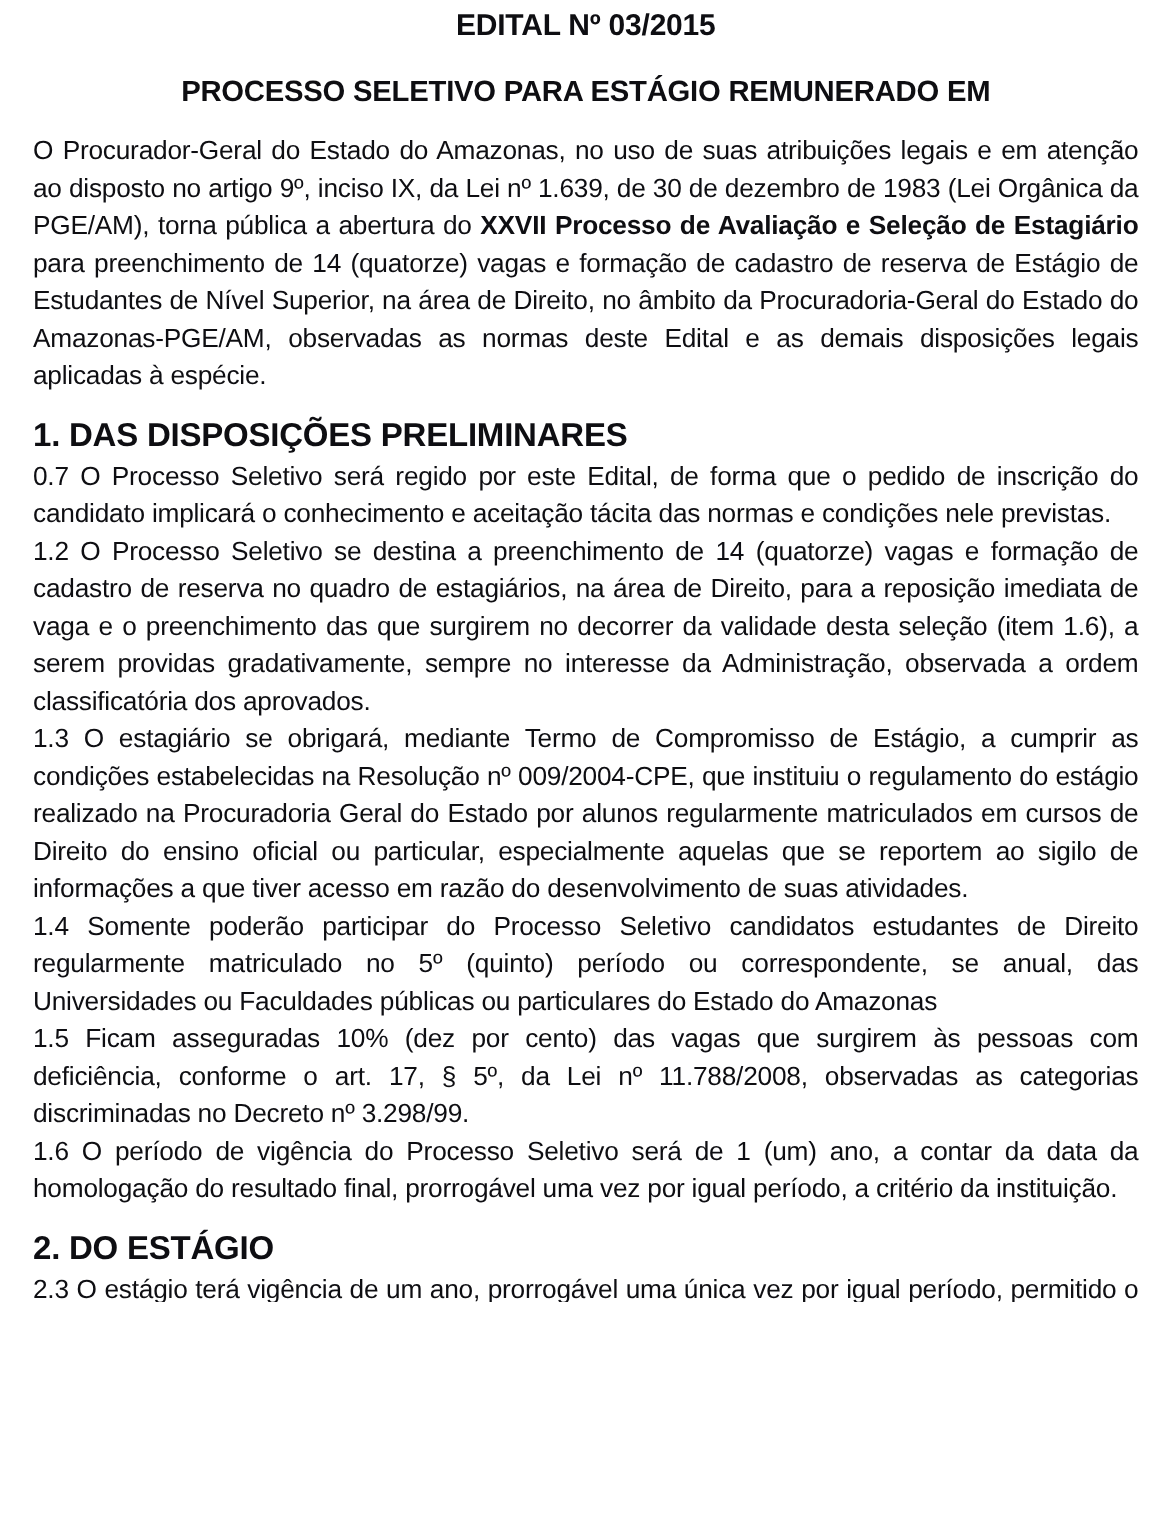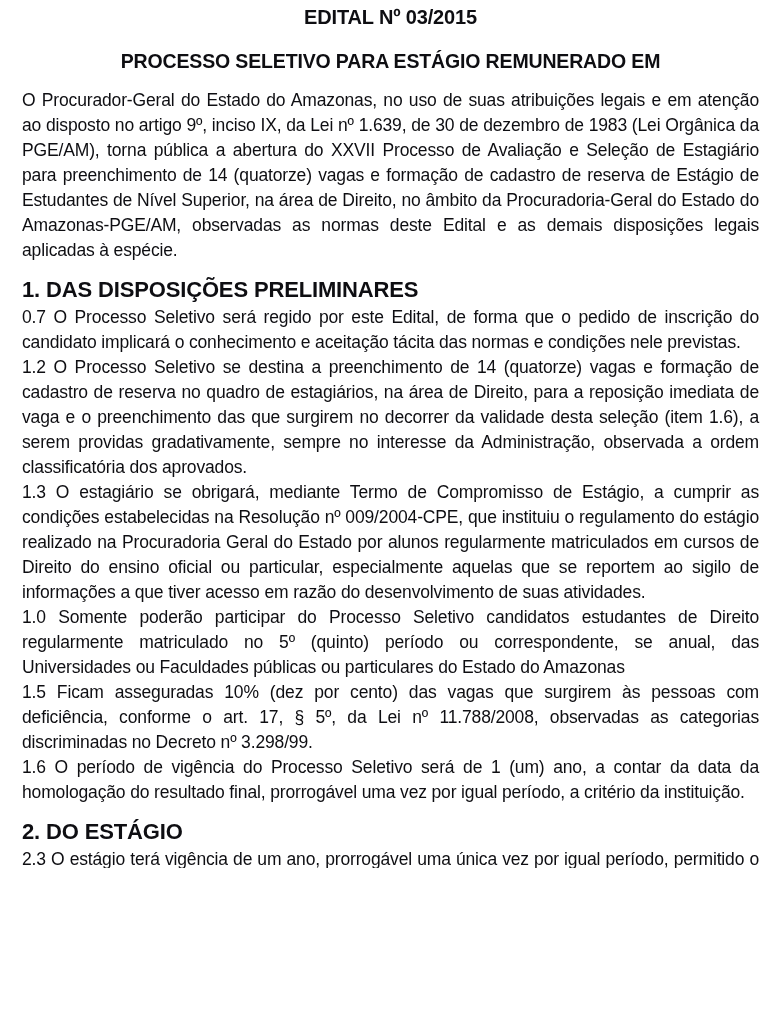--- a/index.html
+++ b/index.html
@@ -38,41 +38,41 @@
     text-justify: inter-word;
   }
   .para.intro { margin-bottom: 14px; }
   .section-heading {
     font-size: 22px;
     font-weight: bold;
     line-height: 25px;
     margin-top: 14px;
     margin-bottom: 3px;
   }
-  strong { font-weight: normal; }
+  strong { font-weight: bold; }
 </style>
 </head>
 <body>
 
 <div class="page">
 
   <h1 class="doc-title">EDITAL Nº 03/2015</h1>
 
   <h2 class="doc-subtitle">
     <span class="line">PROCESSO SELETIVO PARA ESTÁGIO REMUNERADO EM</span>
   </h2>
 
   <p class="para intro"><span>O Procurador-Geral do Estado do Amazonas, no uso de suas atribuições legais e em atenção ao disposto no artigo 9º, inciso IX, da Lei nº 1.639, de 30 de dezembro de 1983 (Lei Orgânica da PGE/AM), torna pública a abertura do </span><strong>XXVII Processo de Avaliação e Seleção de Estagiário</strong><span> para preenchimento de 14 (quatorze) vagas e formação de cadastro de reserva de Estágio de Estudantes de Nível Superior, na área de Direito, no âmbito da Procuradoria-Geral do Estado do Amazonas-PGE/AM, observadas as normas deste Edital e as demais disposições legais aplicadas à espécie.</span></p>
 
   <h3 class="section-heading">1. DAS DISPOSIÇÕES PRELIMINARES</h3>
 
   <p class="para">0.7 O Processo Seletivo será regido por este Edital, de forma que o pedido de inscrição do candidato implicará o conhecimento e aceitação tácita das normas e condições nele previstas.</p>
   <p class="para">1.2 O Processo Seletivo se destina a preenchimento de 14 (quatorze) vagas e formação de cadastro de reserva no quadro de estagiários, na área de Direito, para a reposição imediata de vaga e o preenchimento das que surgirem no decorrer da validade desta seleção (item 1.6), a serem providas gradativamente, sempre no interesse da Administração, observada a ordem classificatória dos aprovados.</p>
   <p class="para">1.3 O estagiário se obrigará, mediante Termo de Compromisso de Estágio, a cumprir as condições estabelecidas na Resolução nº 009/2004-CPE, que instituiu o regulamento do estágio realizado na Procuradoria Geral do Estado por alunos regularmente matriculados em cursos de Direito do ensino oficial ou particular, especialmente aquelas que se reportem ao sigilo de informações a que tiver acesso em razão do desenvolvimento de suas atividades.</p>
-  <p class="para">1.0 Somente poderão participar do Processo Seletivo candidatos estudantes de Direito regularmente matriculado no 5º (quinto) período ou correspondente, se anual, das Universidades ou Faculdades públicas ou particulares do Estado do Amazonas</p>
+  <p class="para">1.4 Somente poderão participar do Processo Seletivo candidatos estudantes de Direito regularmente matriculado no 5º (quinto) período ou correspondente, se anual, das Universidades ou Faculdades públicas ou particulares do Estado do Amazonas</p>
   <p class="para">1.5 Ficam asseguradas 10% (dez por cento) das vagas que surgirem às pessoas com deficiência, conforme o art. 17, § 5º, da Lei nº 11.788/2008, observadas as categorias discriminadas no Decreto nº 3.298/99.</p>
   <p class="para">1.6 O período de vigência do Processo Seletivo será de 1 (um) ano, a contar da data da homologação do resultado final, prorrogável uma vez por igual período, a critério da instituição.</p>
 
   <h3 class="section-heading">2. DO ESTÁGIO</h3>
 
   <p class="para">2.3 O estágio terá vigência de um ano, prorrogável uma única vez por igual período, permitido o desligamento do estagiário, a seu pedido ou a critério da PGE/AM, a qualquer tempo.</p>
 
 </div>
 
 </body></html>

